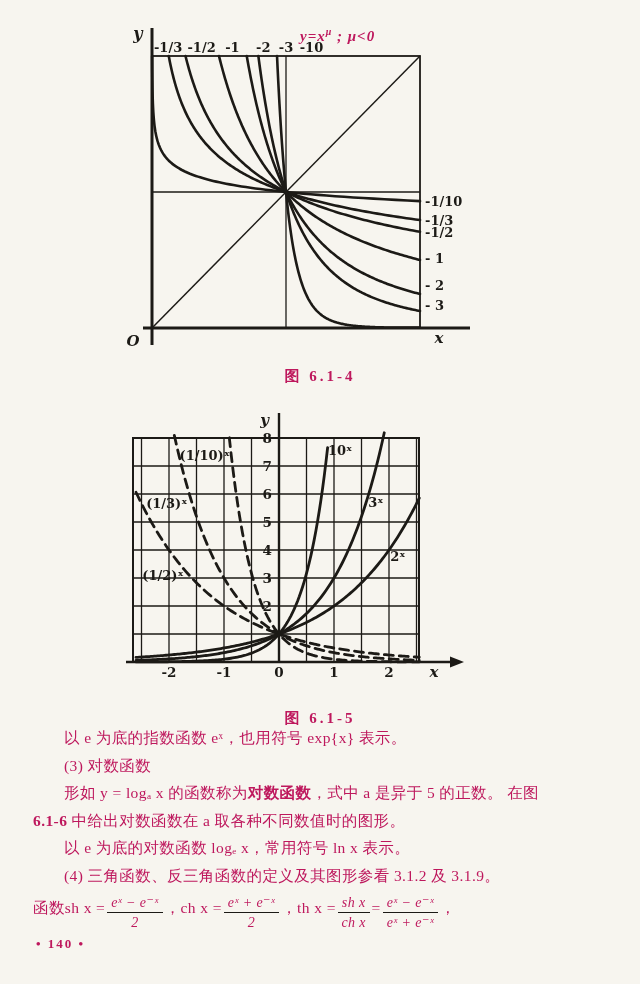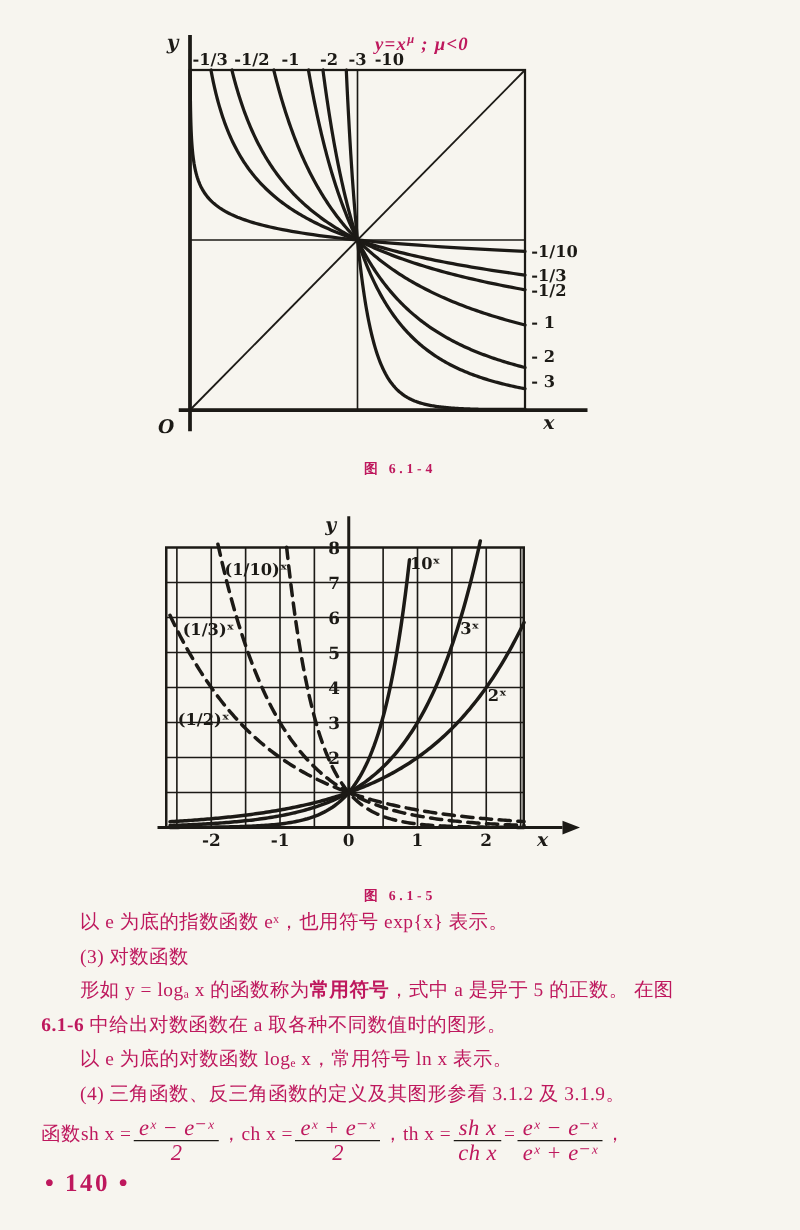--- a/index.html
+++ b/index.html
@@ -16,43 +16,43 @@
 
   .fig-title{
     position:absolute;left:300px;top:26px;
     font-style:italic;font-weight:bold;font-size:15px;letter-spacing:1px;
     white-space:nowrap;
   }
   .fig-title sup{font-size:10px;vertical-align:6px;}
 
   .caption{
     position:absolute;left:160px;width:320px;text-align:center;
-    font-size:11px;letter-spacing:3px;font-weight:600;
+    font-size:15px;letter-spacing:3px;font-weight:600;
   }
   .caption-1{top:367px;}
   .caption-2{top:697px;margin-top:12px;}
 
   .body-text{
     position:absolute;left:33px;top:724px;width:585px;
     font-size:15.5px;line-height:27.6px;letter-spacing:0.4px;
   }
   .line{white-space:nowrap;}
   .line.indent{padding-left:31px;}
   .line .b{font-weight:bold;}
   .formula-line{margin-top:4px;height:48px;display:flex;align-items:flex-start;white-space:nowrap;}
   .frac{
     display:inline-block;text-align:center;vertical-align:-12px;
-    font-size:18px;line-height:17px;margin:0 2px;font-style:italic;
+    font-size:14px;line-height:17px;margin:0 2px;font-style:italic;
   }
   .frac .n{display:block;padding:0 4px 1px 4px;border-bottom:1.5px solid #1c1a16;}
   .frac .d{display:block;padding-top:1px;}
 
   .page-number{
     position:absolute;left:36px;top:936px;
-    font-size:20px;font-weight:bold;letter-spacing:2px;
+    font-size:13px;font-weight:bold;letter-spacing:2px;
   }
 </style>
 </head>
 <body>
 
 <div class="page">
 
   <svg id="fig1" style="left:105px;top:12px;" width="430" height="350" viewBox="0 0 430 350">
       <rect x="47" y="44" width="268" height="272" fill="none" stroke="#1c1a16" stroke-width="1.8"></rect>
       <line x1="181" y1="44" x2="181" y2="316" stroke="#1c1a16" stroke-width="1.3"></line>
@@ -134,21 +134,21 @@
       <text x="255.8" y="101.96000000000001" font-size="13" text-anchor="middle" font-weight="600">3ˣ</text>
       <text x="277.8" y="156" font-size="13" text-anchor="middle" font-weight="600">2ˣ</text>
       <text x="149" y="20" font-size="15" text-anchor="end" font-weight="bold" font-style="italic">y</text>
       <text x="314" y="272" font-size="15" text-anchor="middle" font-weight="bold" font-style="italic">x</text>
     </svg>
   <div class="caption caption-2">图  6.1-5</div>
 
   <div class="body-text" id="body-text">
       <div class="line indent"><span>以 e 为底的指数函数 eˣ，也用符号 exp{x} 表示。</span></div>
       <div class="line indent"><span>(3) 对数函数</span></div>
-      <div class="line indent"><span>形如 y = logₐ x 的函数称为</span><span class="b">常用符号</span><span>，式中 a 是异于 5 的正数。 在图</span></div>
+      <div class="line indent"><span>形如 y = logₐ x 的函数称为</span><span class="b">对数函数</span><span>，式中 a 是异于 5 的正数。 在图</span></div>
       <div class="line "><span class="b">6.1-6</span><span> 中给出对数函数在 a 取各种不同数值时的图形。</span></div>
       <div class="line indent"><span>以 e 为底的对数函数 logₑ x，常用符号 ln x 表示。</span></div>
       <div class="line indent"><span>(4) 三角函数、反三角函数的定义及其图形参看 3.1.2 及 3.1.9。</span></div>
       <div class="formula-line indent">
         <span class="b">函数</span>
         <span> sh x = </span>
         <span class="frac">
           <span class="n">eˣ − e⁻ˣ</span>
           <span class="d">2</span>
         </span>

